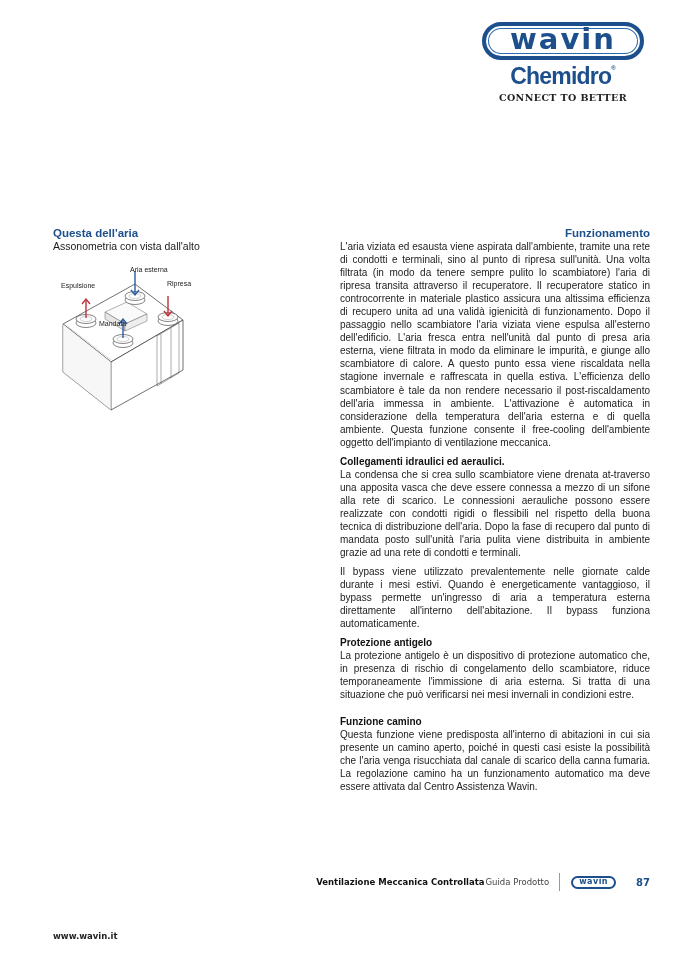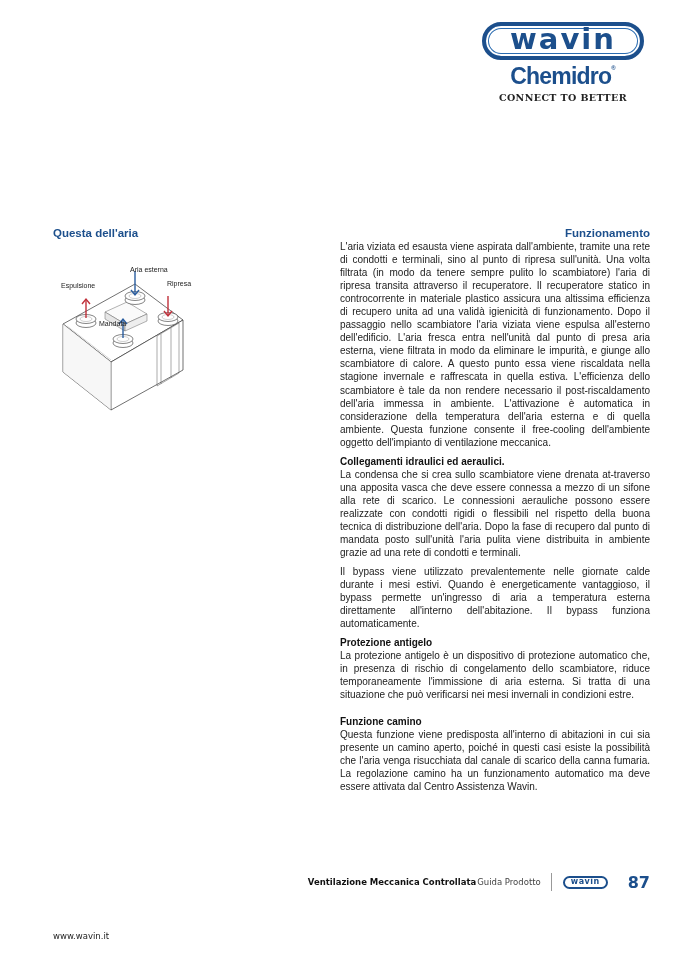--- a/index.html
+++ b/index.html
@@ -49,57 +49,58 @@
     .right-col p {
       font-size: 10px; line-height: 13.05px; color: #222; text-align: justify;
       hyphens: manual;
     }
     .blk { margin-bottom: 6px; }
     .blk.gap-lg { margin-bottom: 13px; }
 
     
     .footer-url {
       position: absolute; left: 53px; top: 931px;
-      font-family: "DejaVu Sans", sans-serif; font-weight: normal; font-size: 8.5px; color: #222;
+      font-family: "DejaVu Sans", sans-serif; font-weight: bold; font-size: 8.5px; color: #222;
     }
     .footer-right {
       position: absolute; right: 28px; top: 872px; height: 20px;
       display: flex; align-items: center; gap: 0;
     }
     .footer-doc {
       font-family: "DejaVu Sans", sans-serif; font-weight: bold; font-size: 8.5px; color: #111;
     }
     .footer-guide {
       font-family: "DejaVu Sans", sans-serif; font-size: 8.5px; color: #444; margin-left: 1px;
     }
     .footer-sep { width: 1px; height: 18px; background: #999; margin: 0 11px 0 10px; }
     .footer-pill {
       height: 13px; padding: 0 6px; border: 2px solid #1c4f8c; border-radius: 8px;
       display: flex; align-items: center;
       font-family: "DejaVu Sans", sans-serif; font-weight: bold; font-size: 8px; color: #1c4f8c;
       letter-spacing: 0.5px; line-height: 1;
     }
     .footer-page {
       margin-left: 20px; font-family: "DejaVu Sans", sans-serif; font-weight: bold;
-      font-size: 16px; color: #1c4f8c;
+      font-size: 10px; color: #1c4f8c;
     }
   </style>
 </head>
 <body>
 
 <div class="logo-block">
   <div class="wavin-pill">
     <span class="wavin-word">wavin</span>
   </div>
   <div class="chemidro"><span>Chemidro</span><sup>®</sup></div>
   <div class="tagline">CONNECT TO BETTER</div>
 </div>
 
 <div class="left-col">
   <div class="section-title-blue">Questa dell'aria</div>
+  <div class="subtitle">Assonometria con vista dall'alto</div>
 </div>
 
 <div class="diagram">
   <svg width="160" height="150" viewBox="0 0 160 150">
 
     <g fill="#ffffff" stroke="#333" stroke-width="0.7" stroke-linejoin="round">
 
       <polygon points="10,62 82,22 130,58 58,100"></polygon>
 
       <polygon points="10,62 58,100 58,148 10,110"></polygon>

